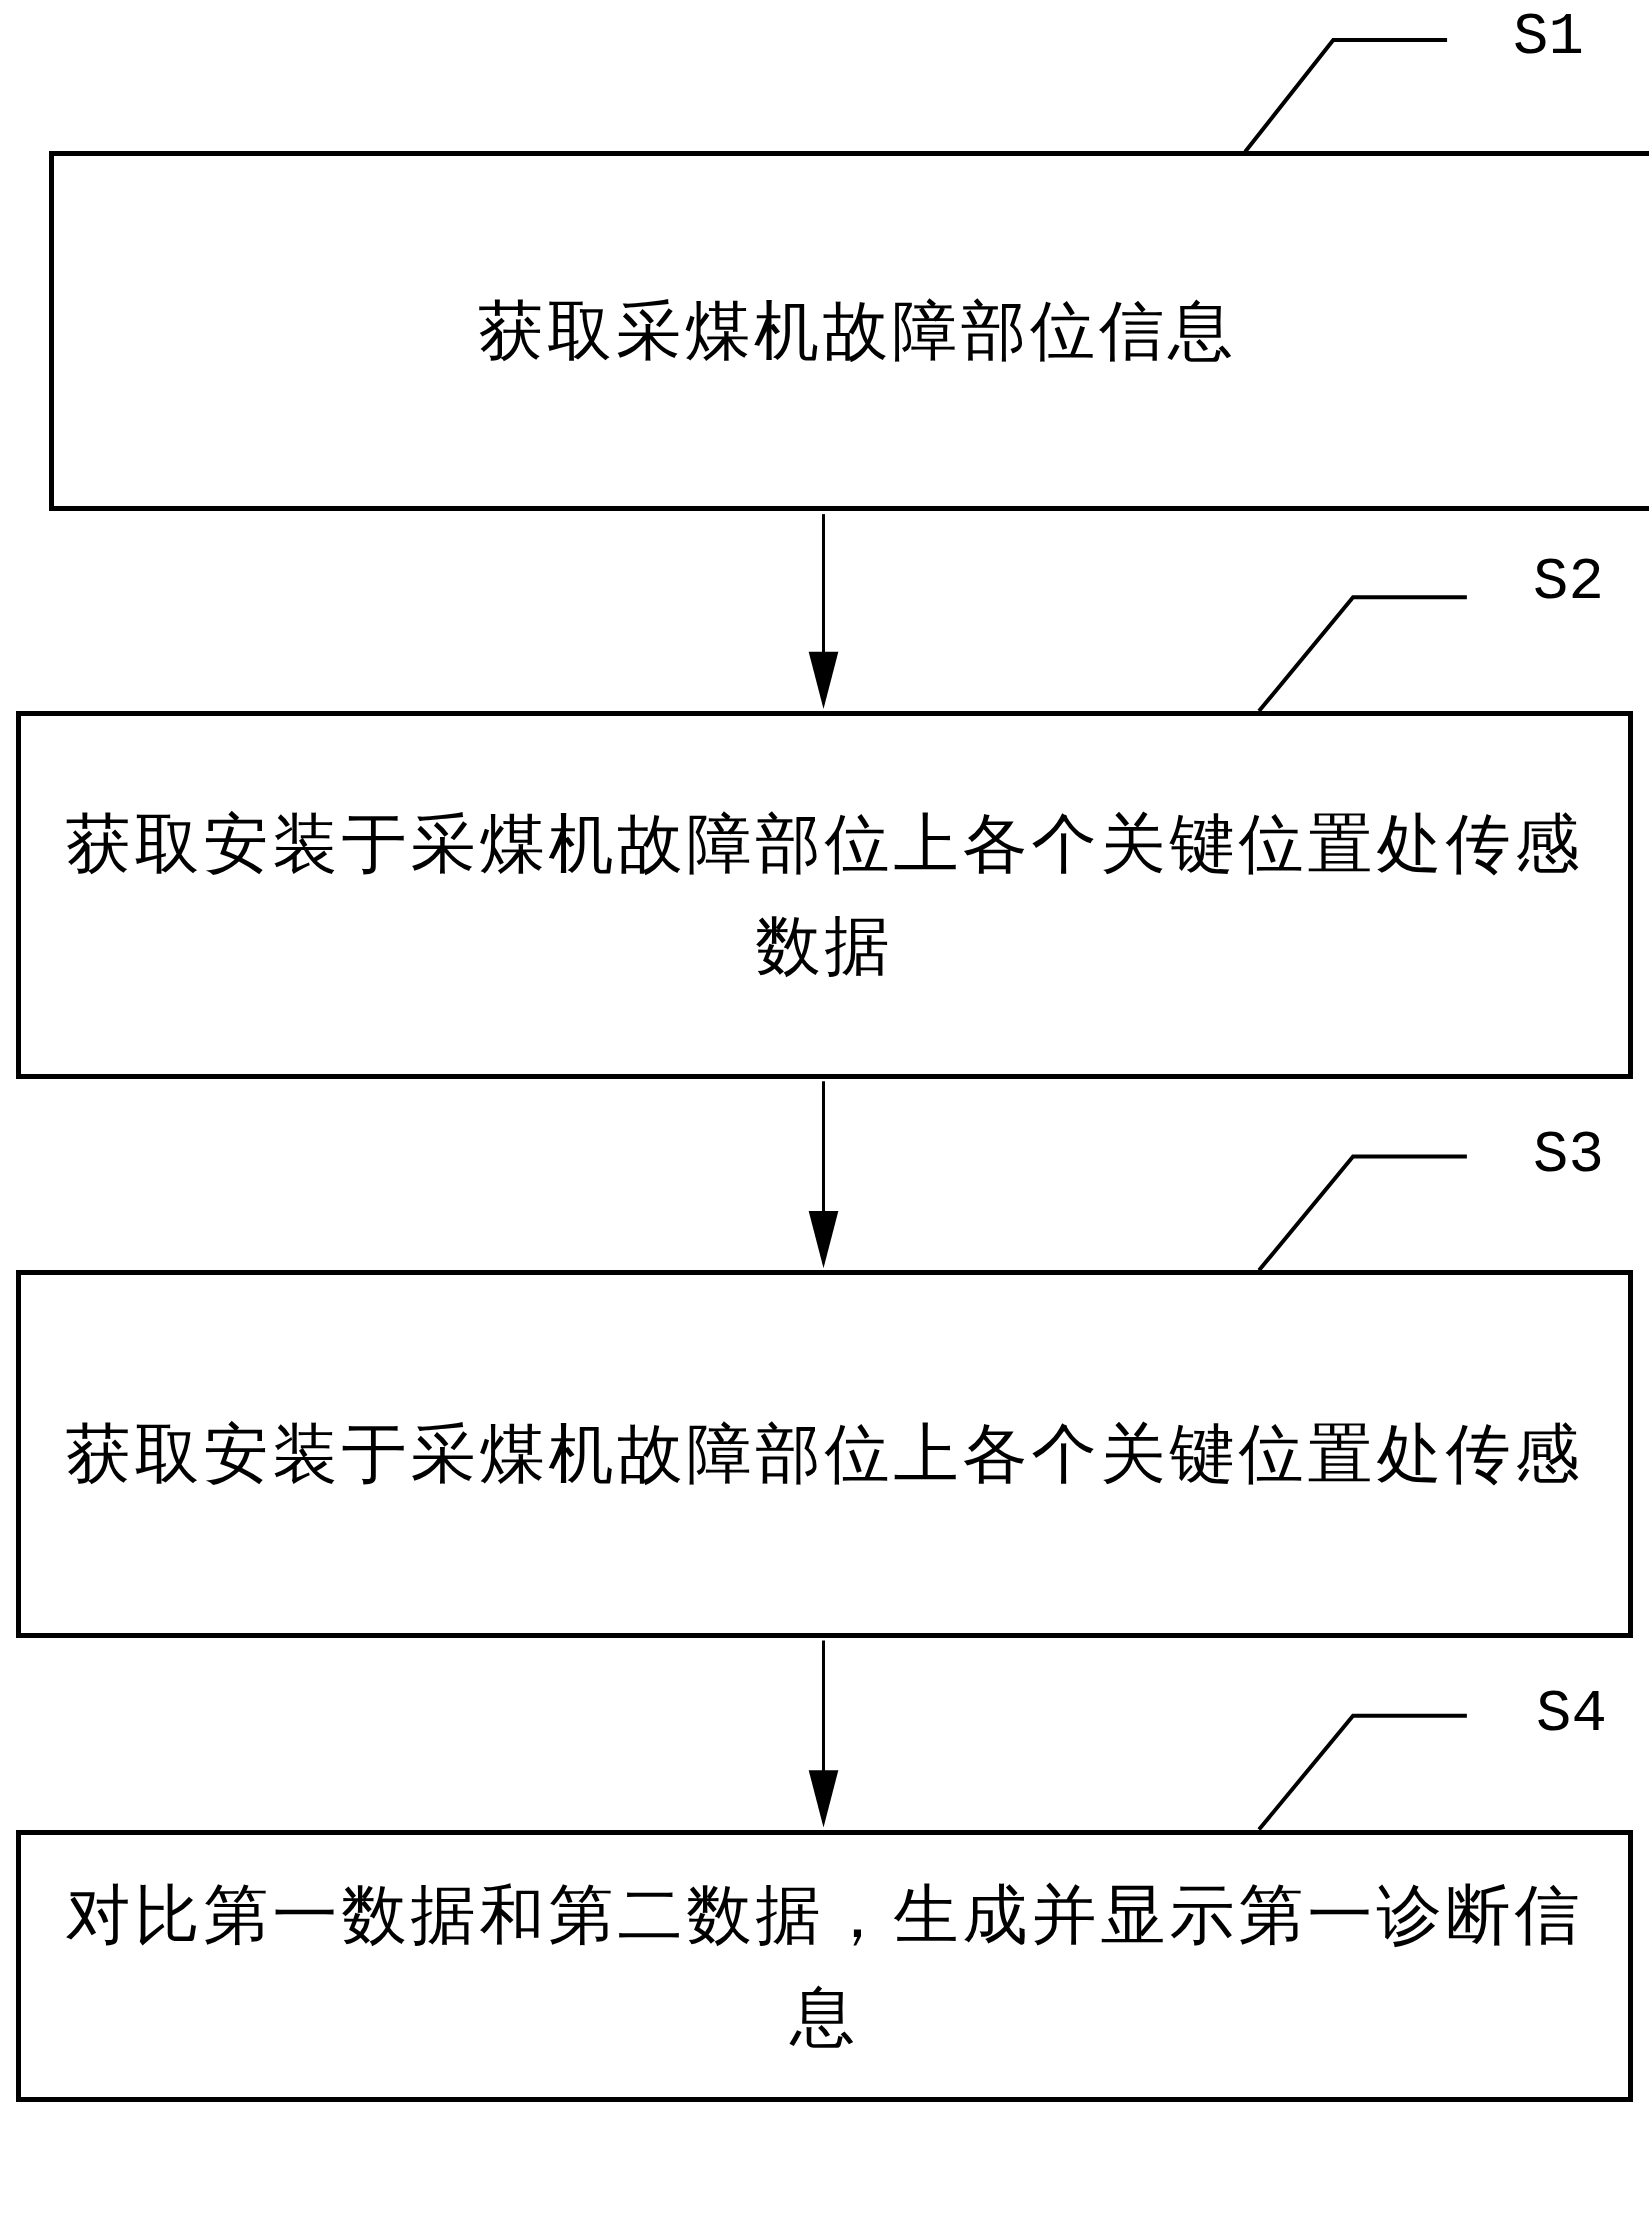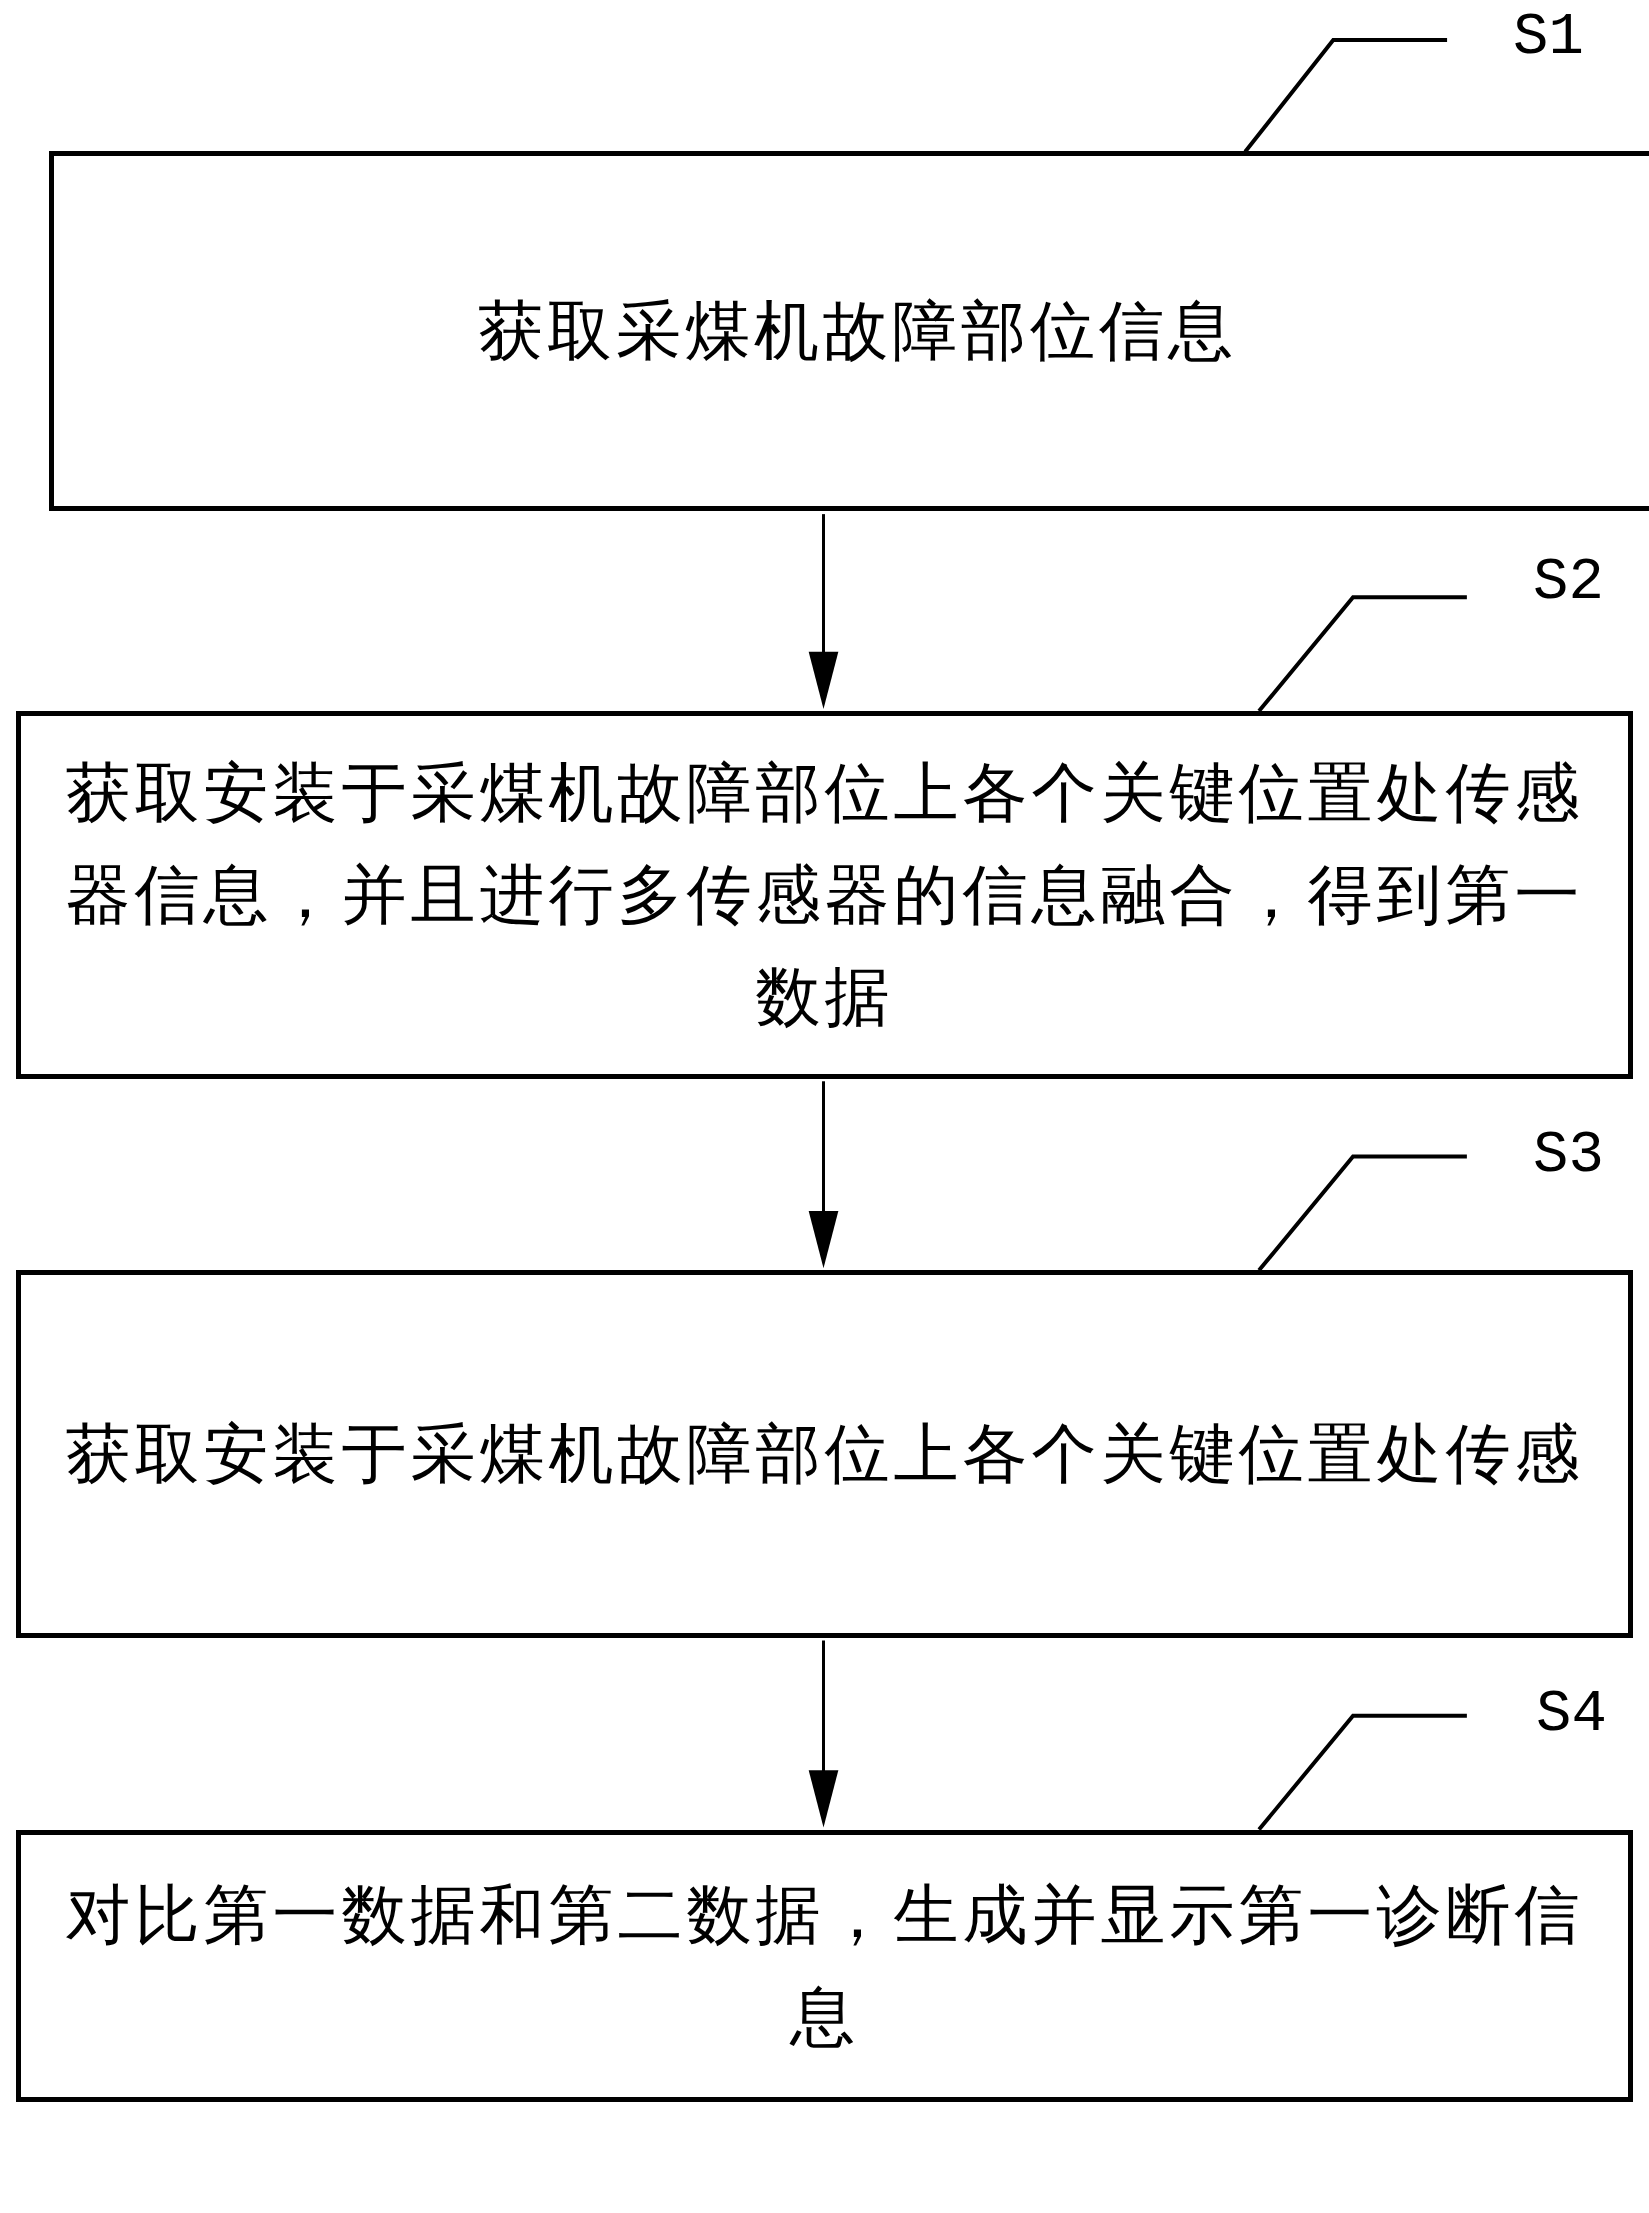--- a/index.html
+++ b/index.html
@@ -82,21 +82,20 @@
       <polygon points="832,1846 817,1788 847,1788"></polygon>
     </g>
   </svg>
 
   <div class="box box1">
     <div class="tline">获取采煤机故障部位信息</div>
   </div>
 
   <div class="box box2">
     <div class="tline">获取安装于采煤机故障部位上各个关键位置处传感</div>
-    <div class="tline">器信息，并且进行多传感器的信息融合，得到第一</div>
     <div class="tline">数据</div>
   </div>
 
   <div class="box box3">
     <div class="tline">获取安装于采煤机故障部位上各个关键位置处传感</div>
   </div>
 
   <div class="box box4">
     <div class="tline">对比第一数据和第二数据，生成并显示第一诊断信</div>
     <div class="tline">息</div>

